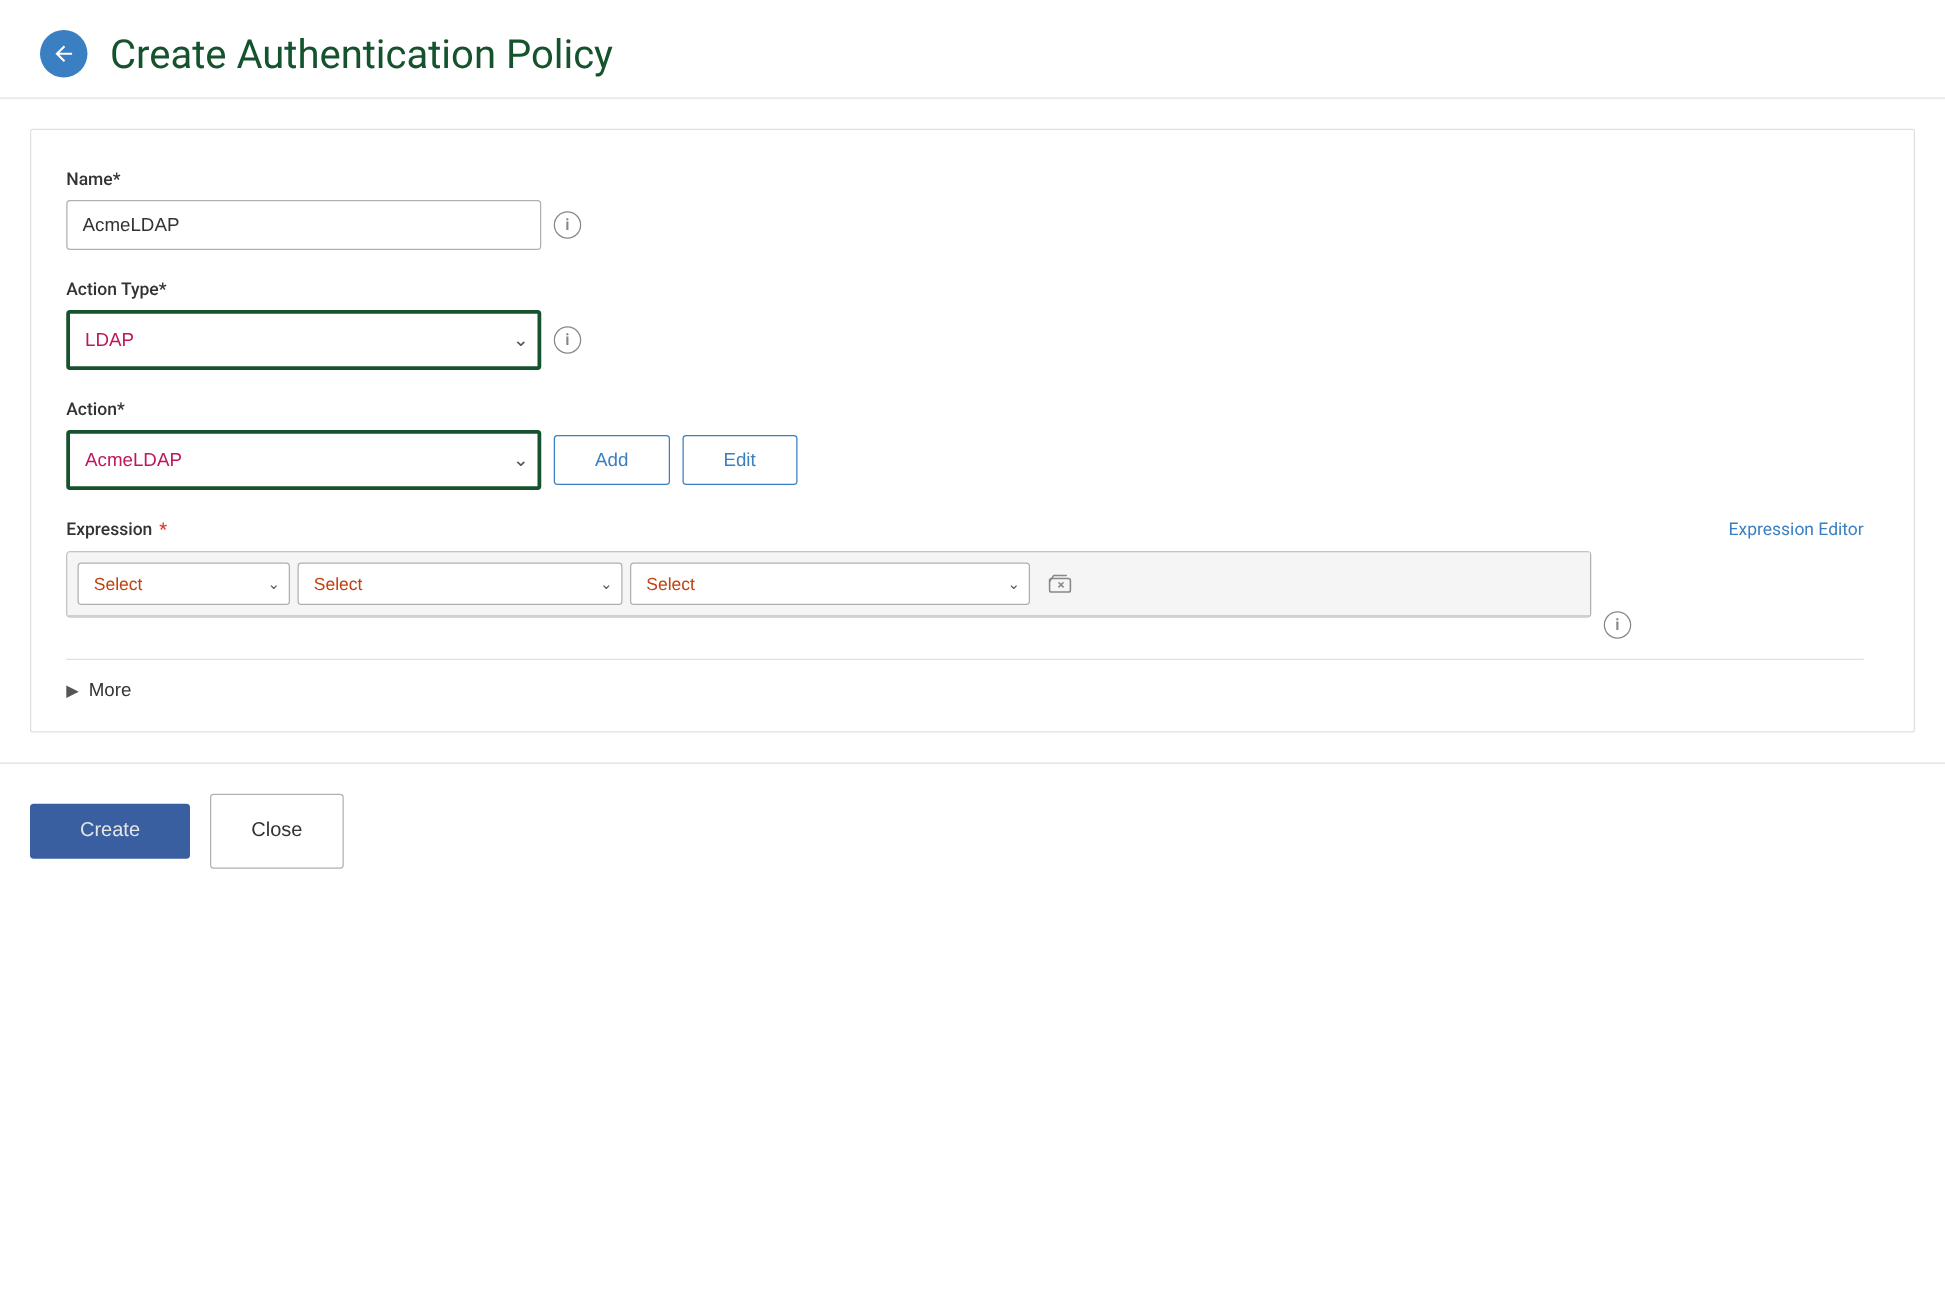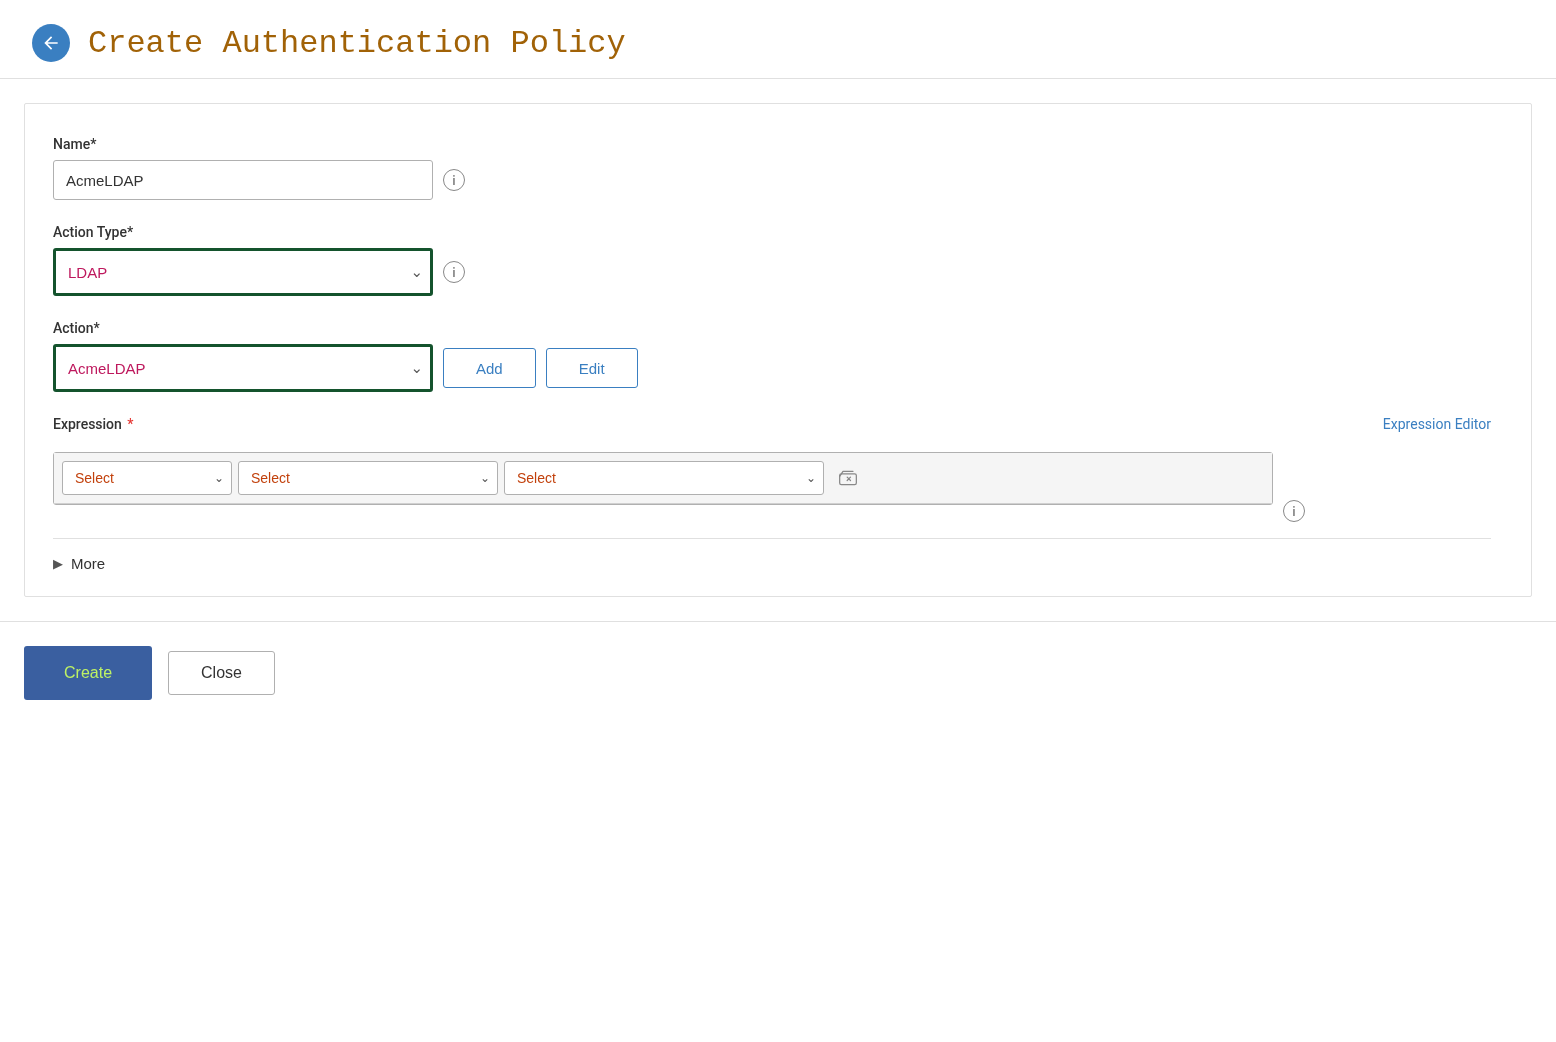--- a/index.html
+++ b/index.html
@@ -45,22 +45,21 @@
 
     .back-button svg {
       width: 20px;
       height: 20px;
       fill: white;
     }
 
     .page-title {
       font-size: 32px;
       font-weight: 400;
-      color: #a16207;
-      font-family: Liberation Mono, monospace;
+      color: #14532d;
     }
 
     .form-container {
       padding: 32px 40px 24px 28px;
       border: 1px solid #e0e0e0;
       margin: 24px 24px 0 24px;
       border-radius: 2px;
     }
 
     .form-group {
@@ -161,21 +160,21 @@
     }
 
     .expression-section {
       margin-bottom: 16px;
     }
 
     .expression-header {
       display: flex;
       align-items: center;
       justify-content: space-between;
-      margin-bottom: 20px;
+      margin-bottom: 9px;
     }
 
     .expression-label {
       font-size: 14px;
       font-weight: 500;
       color: #333;
     }
 
     .expression-editor-link {
       color: #3a7fc1;
@@ -313,33 +312,33 @@
     .footer-buttons {
       display: flex;
       align-items: center;
       gap: 16px;
       padding: 24px 24px;
       border-top: 1px solid #e0e0e0;
       margin-top: 24px;
     }
 
     .btn-primary {
-      height: 54px;
+      height: 44px;
       padding: 0 40px;
       background: #3a5fa0;
-      color: #bef264;
+      color: #e5e5e5;
       border: none;
       border-radius: 3px;
       font-size: 16px;
       font-weight: 500;
       cursor: pointer;
     }
 
     .btn-close {
-      height: 44px;
+      height: 60px;
       padding: 0 32px;
       background: #fff;
       color: #333;
       border: 1.5px solid #b0b0b0;
       border-radius: 3px;
       font-size: 16px;
       font-weight: 400;
       cursor: pointer;
     }
 

